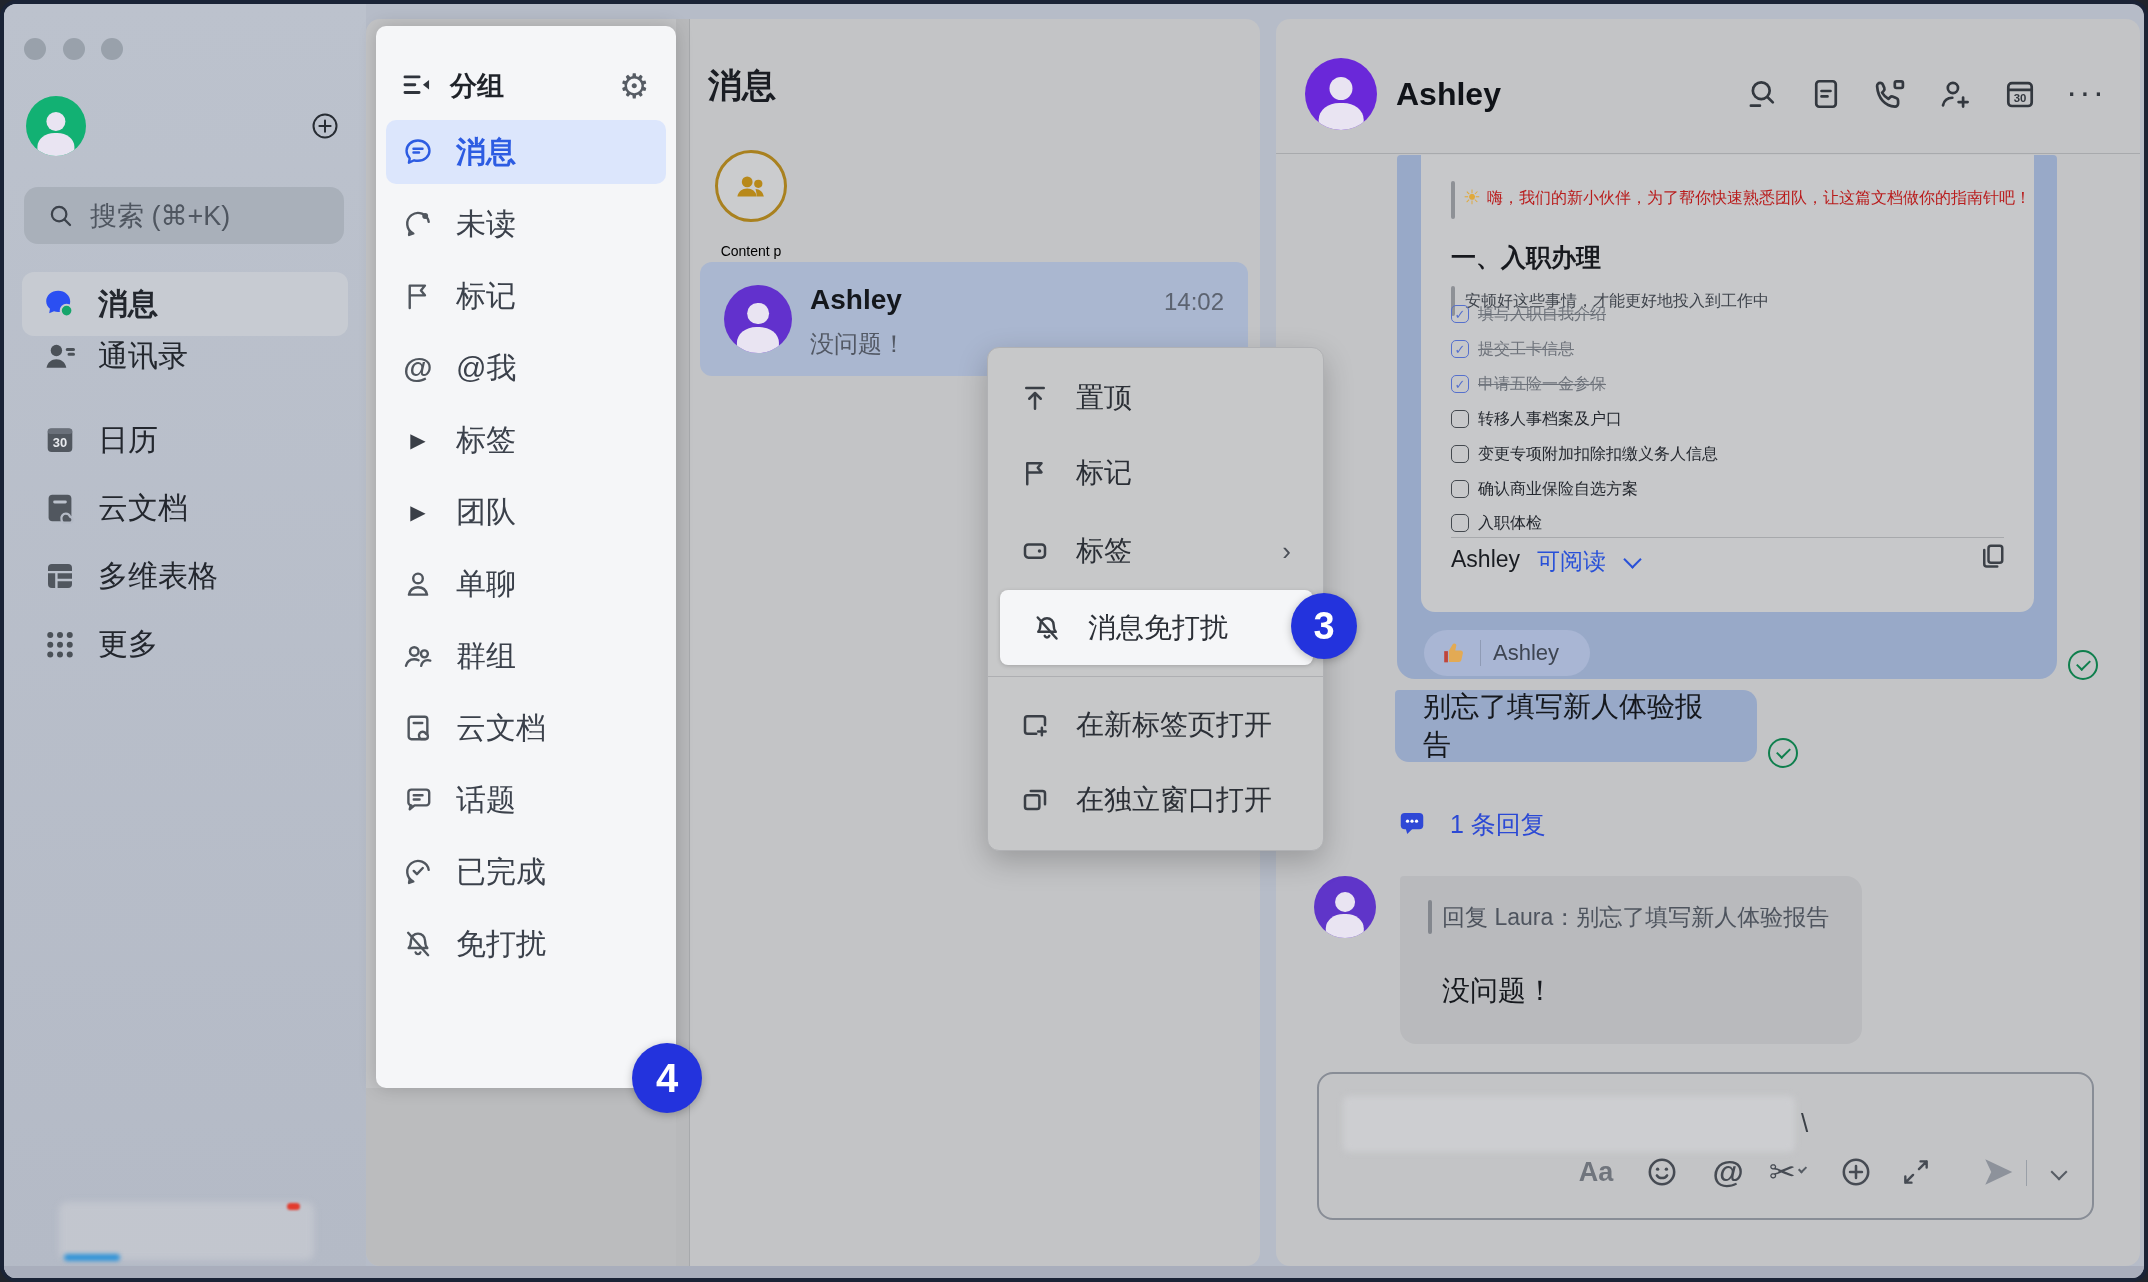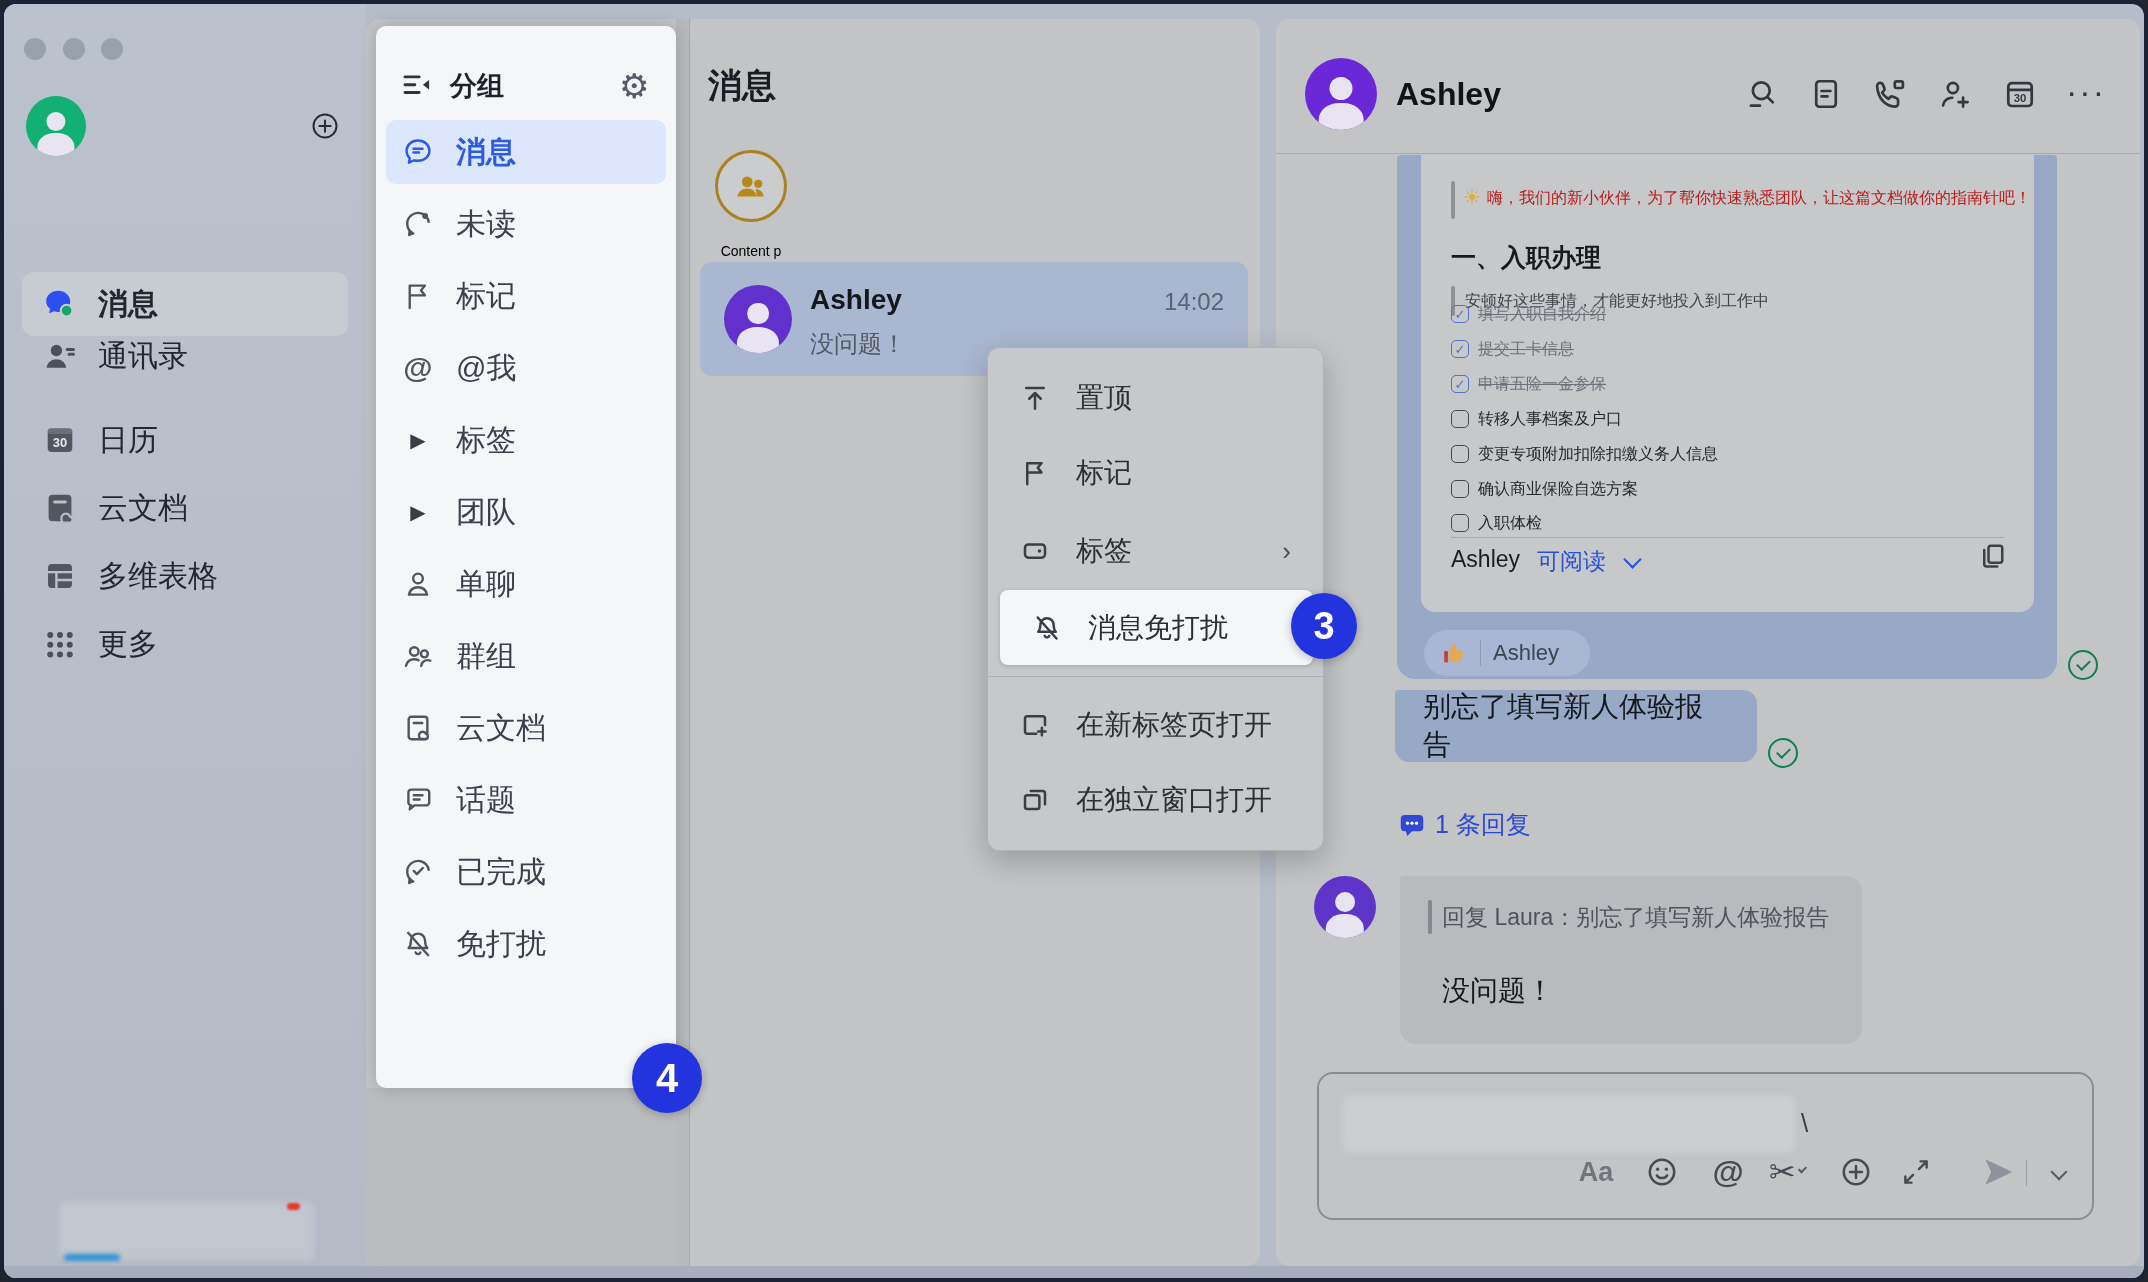--- a/index.html
+++ b/index.html
@@ -87,21 +87,21 @@
   #doc-owner{position:absolute;left:30px;top:391px;font-size:23px;color:#191c21;}
   #doc-perm{position:absolute;left:116px;top:391px;font-size:23px;color:#2850d8;}
   #perm-chev{position:absolute;left:205px;top:398px;width:13px;height:13px;border-right:2.4px solid #2850d8;border-bottom:2.4px solid #2850d8;transform:rotate(45deg);}
   #copy-icon{position:absolute;left:557px;top:386px;width:30px;height:30px;color:#3c4148;}
   #reaction{position:absolute;left:27px;top:475px;width:166px;height:46px;border-radius:23px;background:#a9b6d4;display:flex;align-items:center;gap:12px;padding:0 16px;}
   #reaction .rsep{width:1px;height:26px;background:#8f9bb5;}
   #reaction .rname{font-size:22px;color:#3e4552;}
   .gcheck{position:absolute;width:30px;height:30px;border-radius:50%;border:2.6px solid var(--success-green);color:var(--success-green);display:flex;align-items:center;justify-content:center;}
   .gcheck::after{content:"";width:11px;height:6px;border-left:2.6px solid var(--success-green);border-bottom:2.6px solid var(--success-green);transform:rotate(-45deg) translate(1px,-1px);}
   #bubble2{position:absolute;left:119px;top:671px;width:362px;height:72px;background:var(--bubble-blue);border-radius:4px 14px 14px 14px;display:flex;align-items:center;padding:0 28px;font-size:28px;color:#15181d;}
-  #replies{position:absolute;left:121px;top:789px;display:flex;align-items:center;gap:8px;}
+  #replies{position:absolute;left:121px;top:789px;display:flex;align-items:flex-start;gap:23px;}
   #replies .rtxt{font-size:25px;color:var(--link-blue);}
   #reply-av{position:absolute;left:38px;top:857px;width:62px;height:62px;background:#5f35c9;}
   #reply-bubble{position:absolute;left:124px;top:857px;width:462px;height:168px;background:#b9babd;border-radius:4px 16px 16px 16px;}
   #reply-quote{position:absolute;left:42px;top:26px;font-size:23px;color:#4e545e;white-space:nowrap;}
   #reply-text{position:absolute;left:42px;top:96px;font-size:28px;color:#16191e;}
   #composer{position:absolute;left:41px;top:1053px;width:777px;height:148px;border:2px solid #888d96;border-radius:16px;}
   #draft{position:absolute;left:24px;top:22px;width:452px;height:56px;background:#cdced1;border-radius:6px;filter:blur(3px);}
   #draft-frag{position:absolute;left:482px;top:34px;font-size:26px;color:#3b4047;}
   .cic{position:absolute;top:80px;width:36px;height:36px;color:#464b53;display:flex;align-items:center;justify-content:center;}
   #fmt-label{font-size:27px;color:#70757d;font-weight:bold;}
@@ -120,20 +120,29 @@
     <span class="tl" style="left:97px;top:34px"></span>
 
     <div class="abs pavatar" style="left:22px;top:92px;width:60px;height:60px;background:var(--avatar-green)"></div>
     <div class="abs" style="left:306px;top:107px;width:30px;height:30px;color:#272c33">
       <svg viewBox="0 0 24 24" class="ic" style="stroke-width:1.6">
           <circle cx="12" cy="12" r="9.2"></circle>
           <path d="M12 7.5v9M7.5 12h9"></path>
         </svg>
     </div>
 
+    <div id="search-box">
+      <span style="width:30px;height:30px;color:#3c424b">
+        <svg viewBox="0 0 24 24" class="ic">
+            <circle cx="10.5" cy="10.5" r="5.8"></circle>
+            <path d="M14.8 14.8L19.2 19.2"></path>
+          </svg>
+      </span>
+      <span class="ph">搜索 (⌘+K)</span>
+    </div>
 
     <div class="snav sel" style="top:268px">
       <span class="nicon">
         <svg viewBox="0 0 24 24">
             <path d="M10.8 3.2c-4.5 0-8 3.1-8 7 0 2 1 3.8 2.5 5l-.5 3 3.2-1.3c.9.2 1.8.4 2.8.4 4.5 0 8-3.1 8-7s-3.5-7.1-8-7.1z" fill="#2b4ff2"></path>
             <circle cx="16.4" cy="16.4" r="3.9" fill="#16a56b" stroke="#c7cbd2" stroke-width="1.4"></circle>
           </svg>
       </span>
       <span>消息</span>
     </div>

